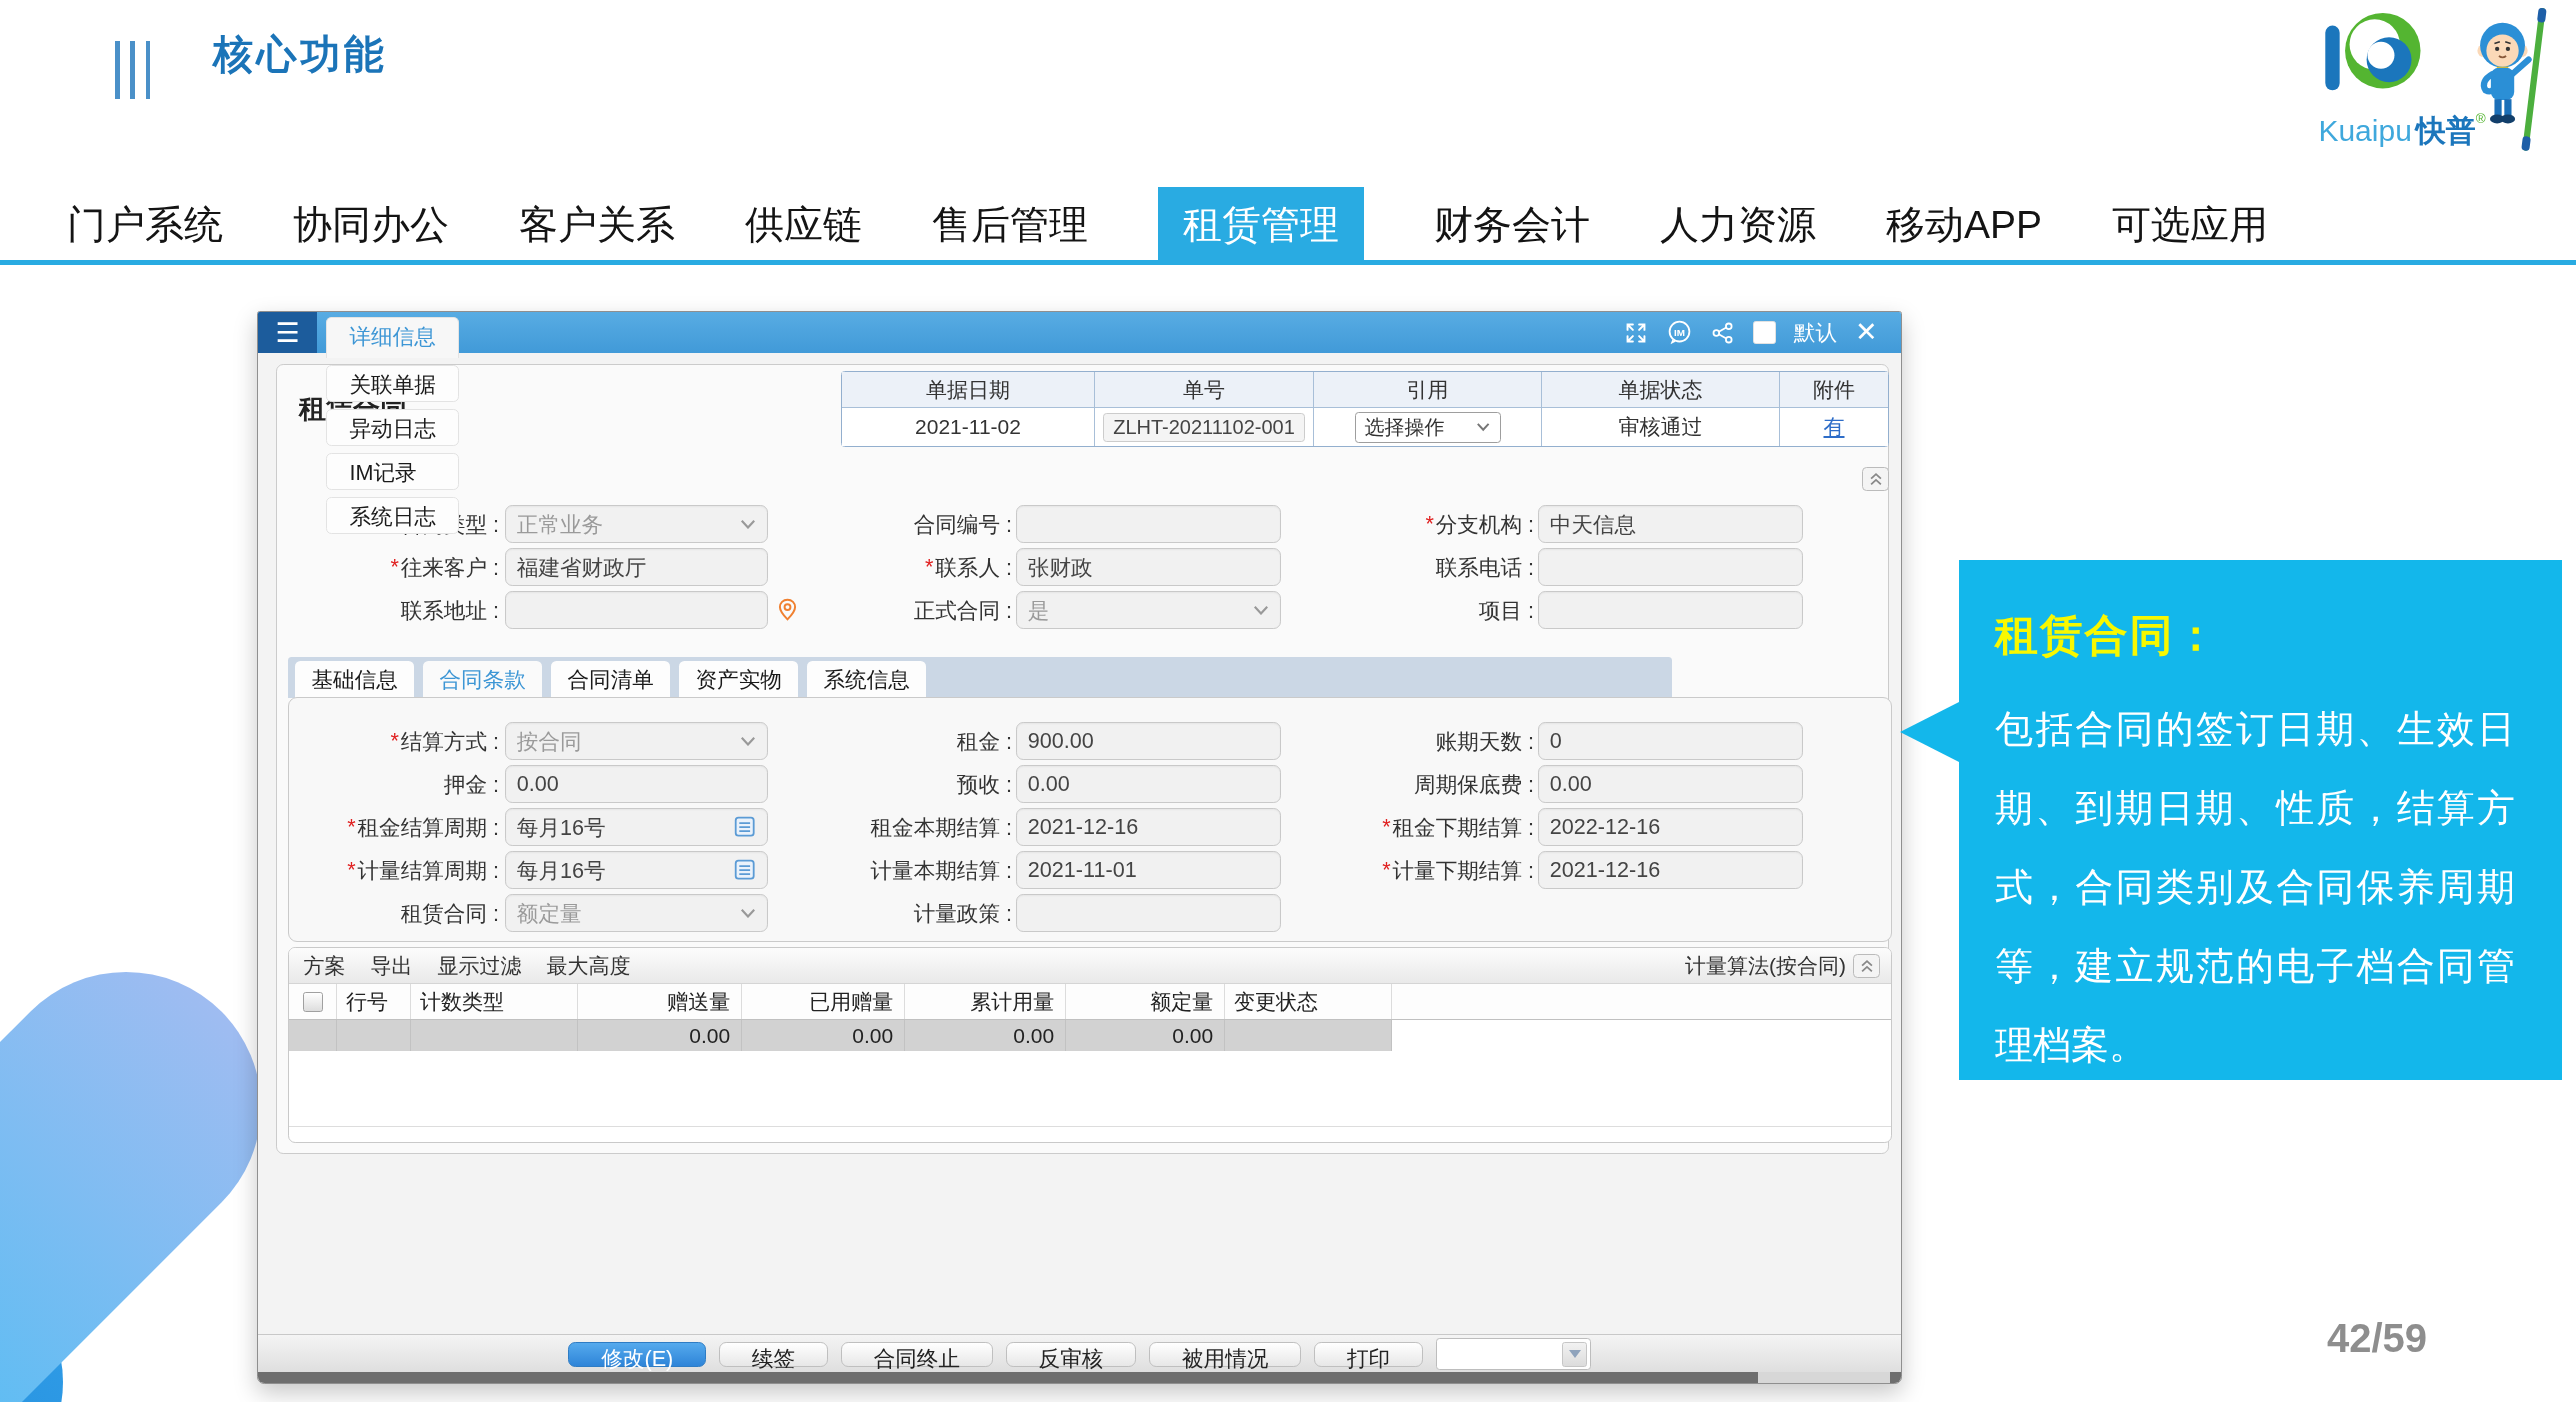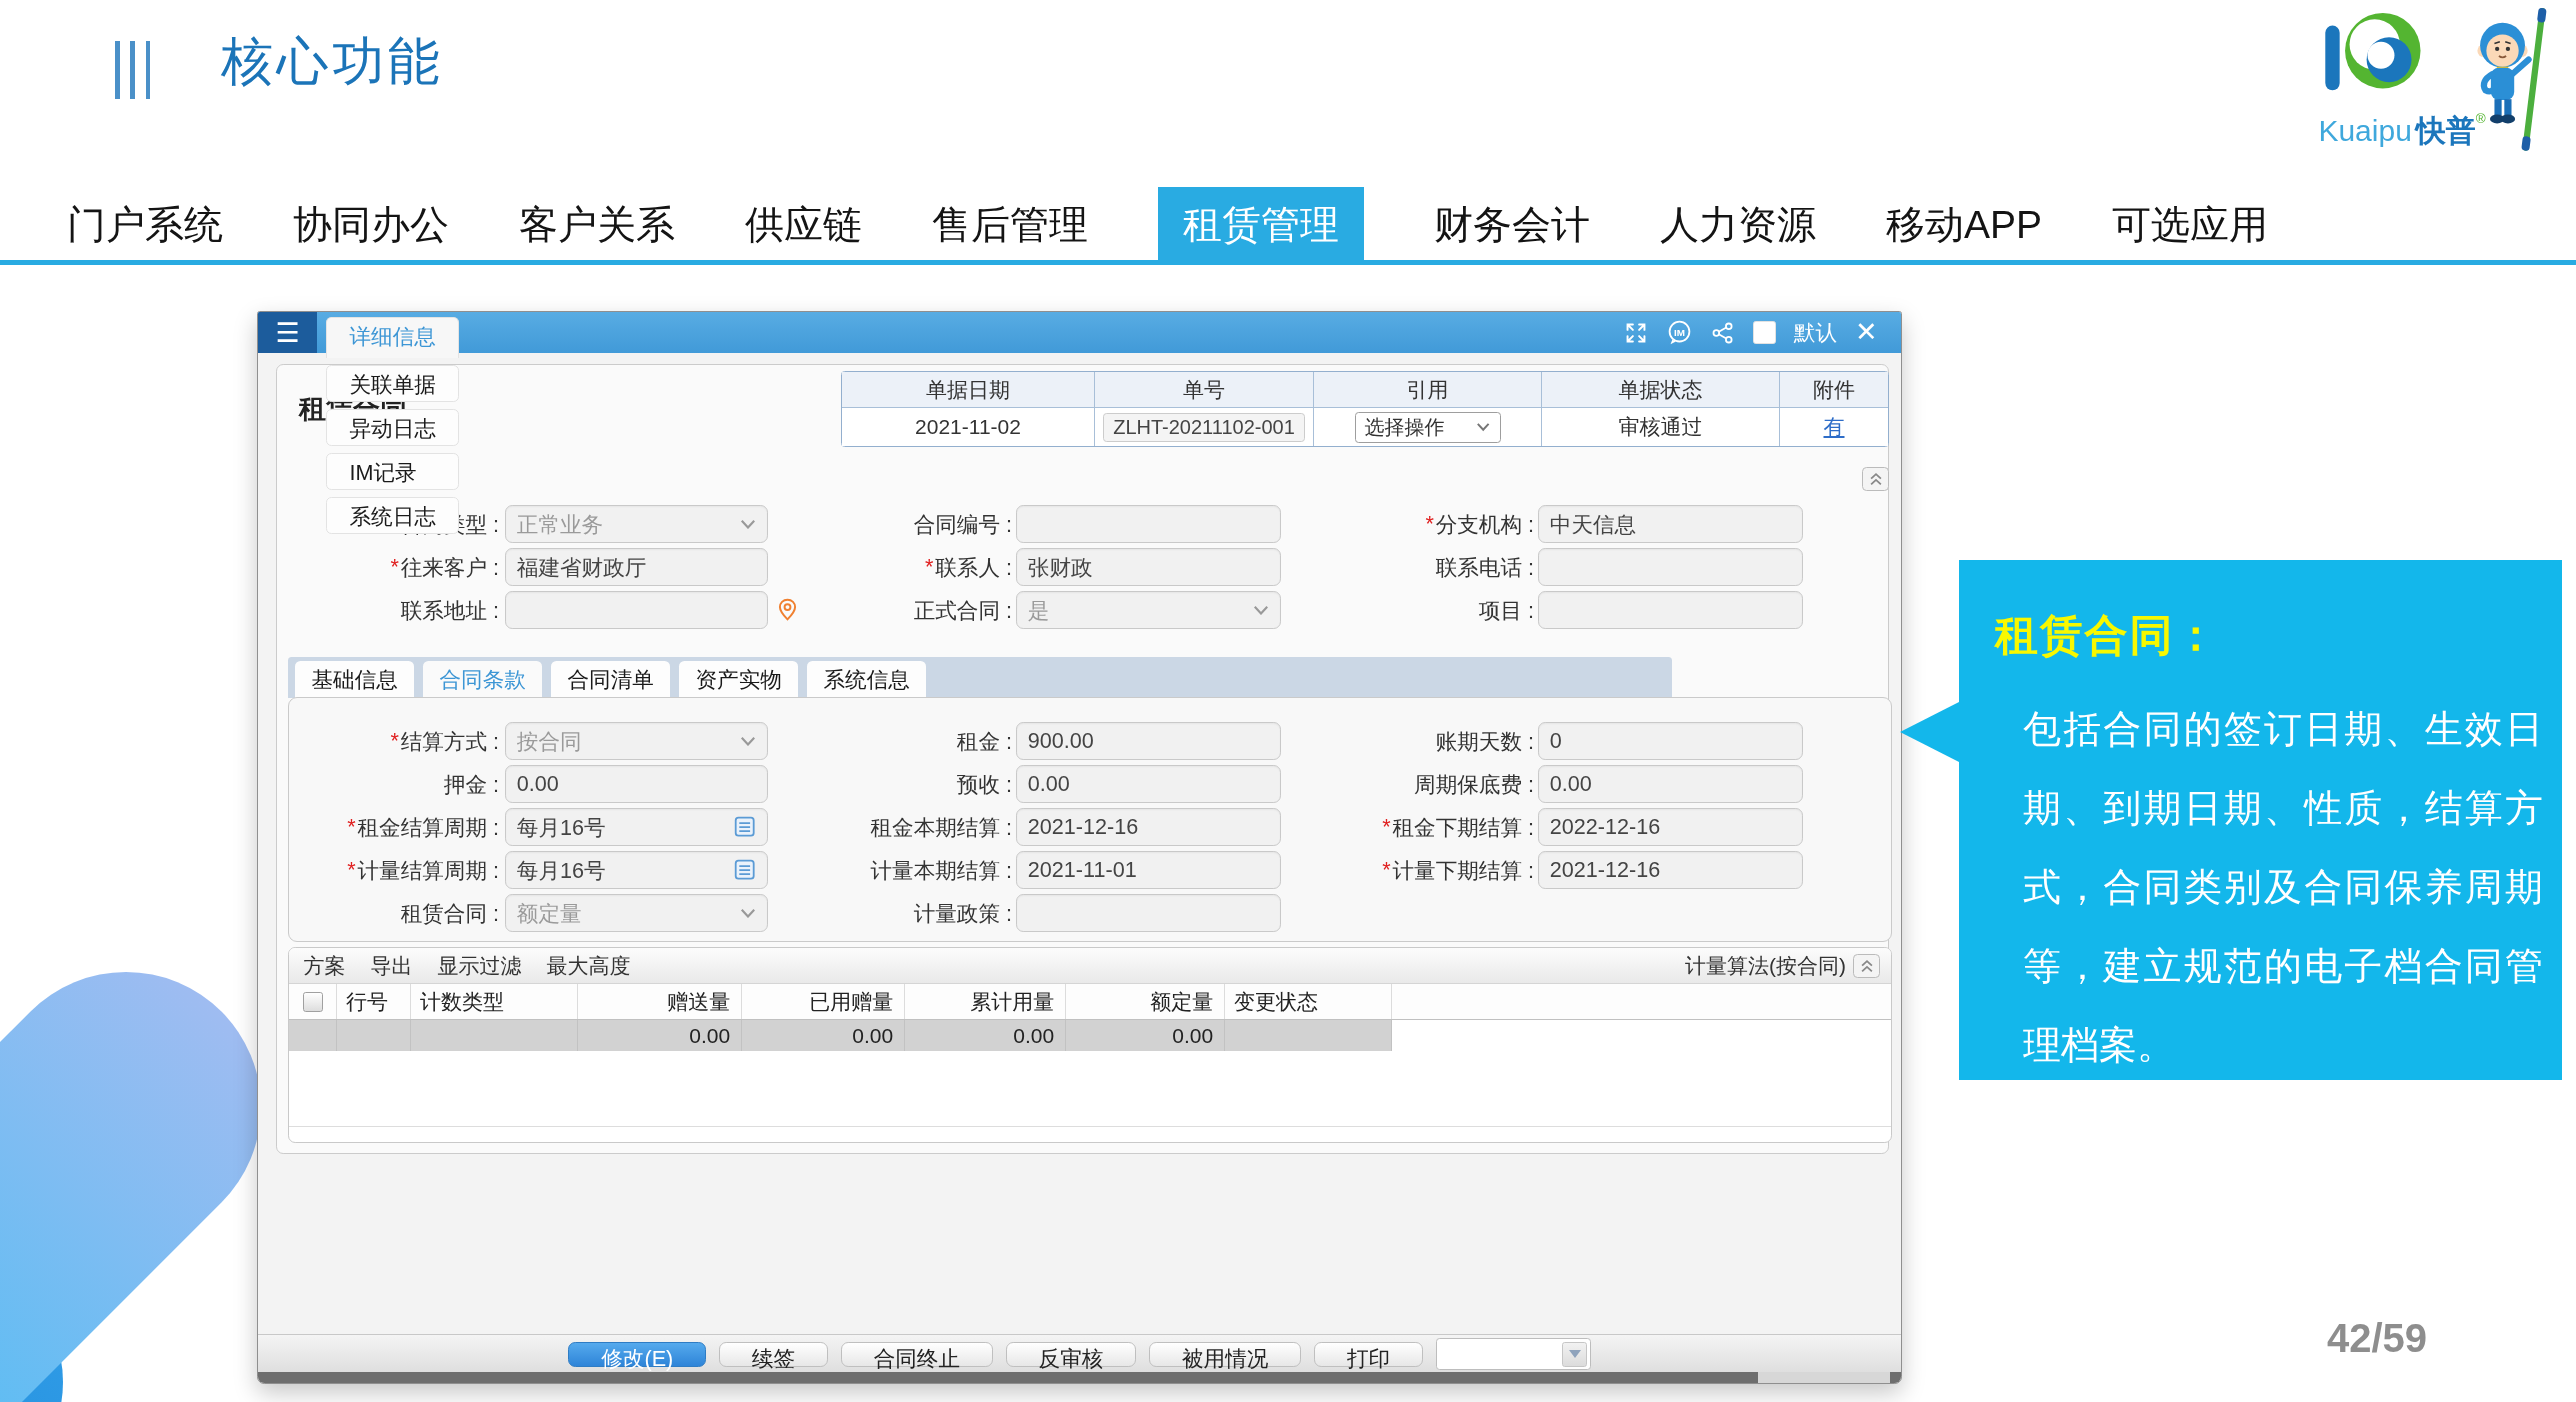--- a/index.html
+++ b/index.html
@@ -17,21 +17,21 @@
   }
   .ribbon2 {
     position:absolute; left:-189px; top:1256px; width:252px; height:630px;
     border-radius:126px 126px 0 0;
     background:linear-gradient(180deg,#2F9BE6 0%,#0E7ACC 100%);
     transform:rotate(45deg); transform-origin:126px 126px; z-index:0;
   }
   
   .hdr-bars { position:absolute; left:115px; top:41px; display:flex; gap:10.8px; }
   .hdr-bars i { display:block; width:4.5px; height:58px; background:#4A90C8; }
-  .hdr-title { position:absolute; left:221px; top:27px; font-size:52px; font-weight:normal; color:#1B74B8; letter-spacing:3.6px; }
+  .hdr-title { position:absolute; left:213px; top:27px; font-size:40px; font-weight:bold; color:#1B74B8; letter-spacing:3.6px; }
   .logo { position:absolute; right:12.6px; top:3.6px; width:245px; height:162px; display:flex; }
   .logo-left { width:153px; display:flex; flex-direction:column; align-items:flex-start; }
   .logo-text { margin-top:1.8px; white-space:nowrap; }
   .logo-en { font-size:30px; color:#3FA8DC; }
   .logo-cn { font-size:30px; font-weight:bold; color:#1B76BC; }
   .logo-reg { font-size:13.5px; color:#54B531; vertical-align:top; }
   
   .nav { position:absolute; left:0; top:185px; width:2576px; height:79px; display:flex; align-items:center; padding-left:67px; gap:70px; z-index:2; }
   .nav-item { font-size:39px; color:#141414; font-weight:500; cursor:pointer; white-space:nowrap; }
   .nav-item.active { background:#29ABE2; color:#ffffff; height:76px; line-height:76px; padding:0 25px; }
@@ -102,21 +102,21 @@
   .btn.primary { color:#fff; background:linear-gradient(180deg,#55AAED,#2E84D8); border-color:#2E7CC4; }
   .ftr-select { width:155px; height:32px; background:#fff; border:0.9px solid #BDBDBD; border-radius:3.6px; position:relative; cursor:pointer; }
   .ftr-select .arrow-box { position:absolute; right:2.7px; top:2.7px; width:25px; height:25px; background:linear-gradient(180deg,#F2F2F2,#DCDCDC); border:0.9px solid #C6C6C6; border-radius:2.7px; display:flex; align-items:center; justify-content:center; }
   .ftr-select .tri { width:0; height:0; border-left:6.3px solid transparent; border-right:6.3px solid transparent; border-top:8px solid #8FA3BC; }
   .wstrip { position:absolute; left:0; top:1060px; width:100%; height:12.6px; background:#6E6E6E; cursor:pointer; }
   .wstrip .lightseg { position:absolute; left:1500px; top:0; width:132px; height:12.6px; background:#D7D7D7; }
   
   .callout { position:absolute; left:1959px; top:560px; width:603px; height:520px; background:#13B7EB; z-index:3; padding:47px 36px 0 36px; }
   .callout .tri-left { position:absolute; left:-59px; top:142px; width:0; height:0; border-top:30px solid transparent; border-bottom:30px solid transparent; border-right:59px solid #13B7EB; }
   .callout-title { color:#F8F800; font-size:43px; font-weight:bold; letter-spacing:1.8px; }
-  .callout-body { margin-top:25px; color:#ffffff; font-size:38px; line-height:79px; text-align:justify; width:520px;margin-left:28px; }
+  .callout-body { margin-top:25px; color:#ffffff; font-size:38px; line-height:79px; text-align:justify; width:520px; }
   .pagenum { position:absolute; left:2327px; top:1316px; font-size:40px; font-weight:bold; color:#8E8E8E; z-index:3; }
   svg { display:block; }
 </style>
 </head>
 <body>
 
 <div class="page">
 
   <div class="ribbon2"></div>
   <div class="ribbon1"></div>

